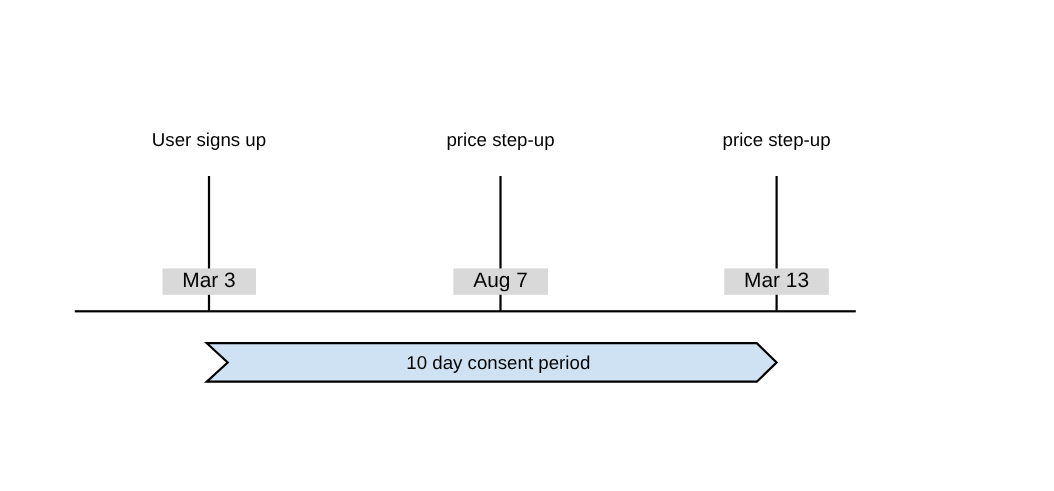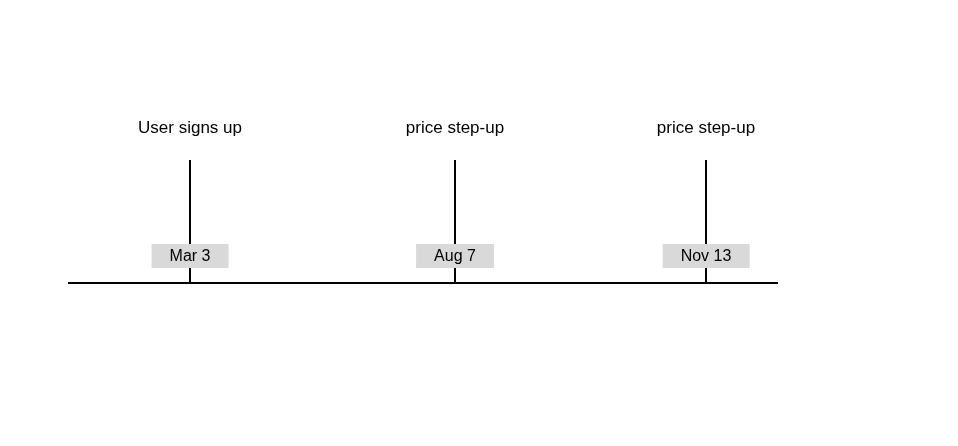--- a/index.html
+++ b/index.html
@@ -64,21 +64,21 @@
     height: 123px;
     background: var(--line);
     z-index: 1;
   }
   .event-date {
     position: absolute;
     top: 244px;
     left: 0;
     transform: translateX(-50%);
     background: var(--chip-bg);
-    font-size: 16px;
+    font-size: 19px;
     line-height: 20px;
     padding: 2px 18px;
     white-space: nowrap;
     z-index: 2;
   }
   .banner {
     position: absolute;
     left: 186px;
     top: 310px;
     width: 524px;
@@ -131,17 +131,23 @@
     </div>
     <div class="event-tick"></div>
     <div class="event-date">Aug 7</div>
   </div>
 
   <div class="event event-3">
     <div class="event-label">
       <span>price step-up</span>
     </div>
     <div class="event-tick"></div>
-    <div class="event-date">Nov 13</div>
+    <div class="event-date">Mar 13</div>
   </div>
 
+  <div class="banner">
+    <svg viewBox="0 0 524 40" aria-hidden="true">
+      <polygon points="2,2 502,2 520,19.5 502,37 2,37 21,19.5"></polygon>
+    </svg>
+    <div class="banner-label">10 day consent period</div>
+  </div>
 
 </div>
 
 </body></html>

